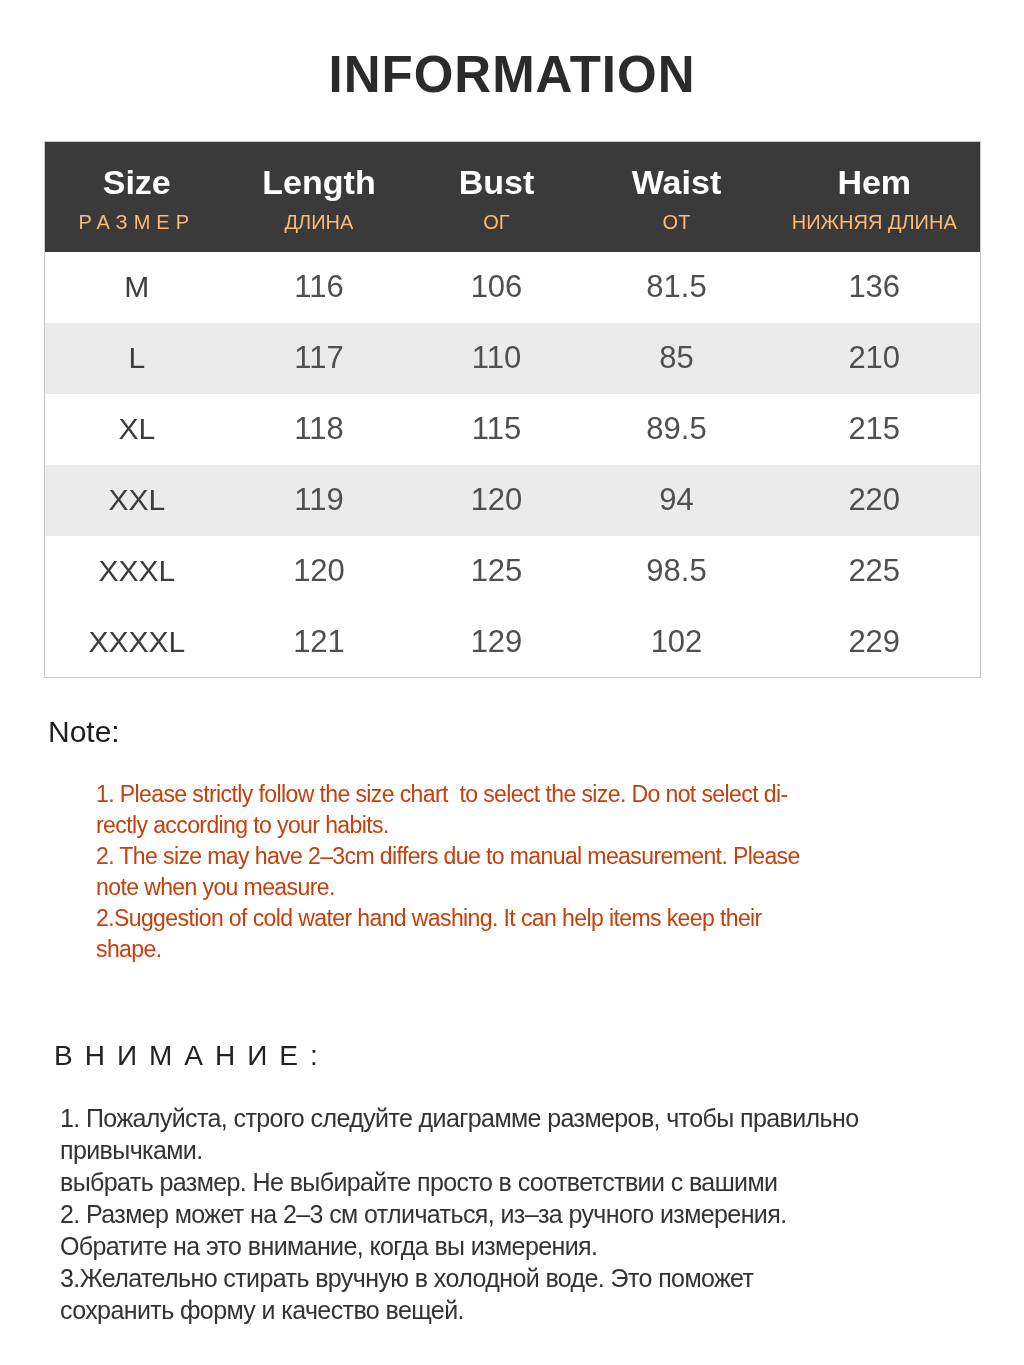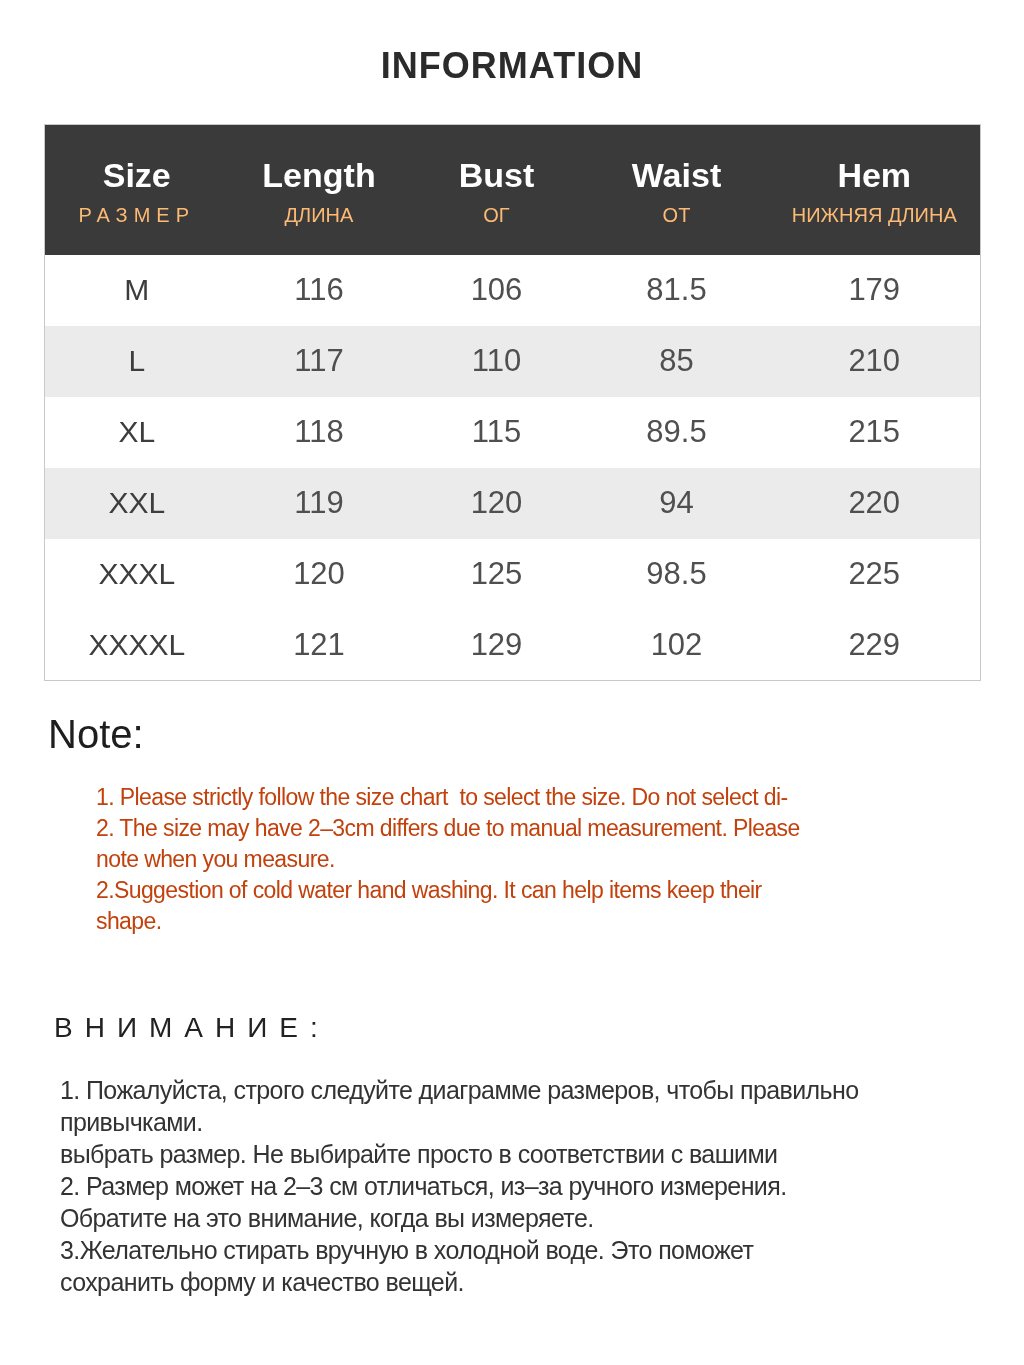--- a/index.html
+++ b/index.html
@@ -6,35 +6,35 @@
   html,body { background:#ffffff; }
   body {
     width:1024px; height:1365px;
     font-family:"Liberation Sans", sans-serif;
     color:#333333;
     overflow:hidden;
   }
   .page-title {
     margin-top:45px;
     text-align:center;
-    font-size:36px;
+    font-size:51px;
     font-weight:700;
     letter-spacing:1px;
     color:#2b2b2b;
   }
   table.size-table {
     margin:37px auto 0 auto;
     width:936px;
     border-collapse:collapse;
     border:1px solid #c9c9c9;
     table-layout:fixed;
   }
   table.size-table thead tr {
     background:#3a3a3a;
-    height:130px;
+    height:110px;
   }
   th.col-head { vertical-align:middle; text-align:center; font-weight:400; }
   .col-head .main {
     display:block;
     color:#ffffff;
     font-size:34px;
     font-weight:700;
     line-height:44px;
   }
   .col-head .sub {
@@ -55,21 +55,21 @@
     font-size:31px;
     font-weight:400;
     color:#4f4f4f;
   }
   tbody td.size-cell {
     font-size:30px;
     color:#3d3d3d;
   }
   .note-section { margin:36px 48px 0 48px; }
   .note-heading {
-    font-size:40px;
+    font-size:30px;
     line-height:35px;
     color:#1e1e1e;
   }
   .note-lines { margin-top:30px; }
   .note-lines .line {
     font-size:23px;
     line-height:31px;
     letter-spacing:-0.6px;
     color:#c2410c;
     white-space:pre;
@@ -129,21 +129,21 @@
         <span class="sub tight">НИЖНЯЯ ДЛИНА</span>
       </th>
     </tr>
   </thead>
   <tbody>
     <tr>
       <td class="size-cell">M</td>
       <td>116</td>
       <td>106</td>
       <td>81.5</td>
-      <td>179</td>
+      <td>136</td>
     </tr>
     <tr class="alt">
       <td class="size-cell">L</td>
       <td>117</td>
       <td>110</td>
       <td>85</td>
       <td>210</td>
     </tr>
     <tr>
       <td class="size-cell">XL</td>
@@ -173,31 +173,32 @@
       <td>102</td>
       <td>229</td>
     </tr>
   </tbody>
 </table>
 
 <div class="note-section">
   <div class="note-heading">Note:</div>
   <div class="note-lines">
     <div class="line">1. Please strictly follow the size chart  to select the size. Do not select di-</div>
+    <div class="line">rectly according to your habits.</div>
     <div class="line">2. The size may have 2–3cm differs due to manual measurement. Please</div>
     <div class="line">note when you measure.</div>
     <div class="line">2.Suggestion of cold water hand washing. It can help items keep their</div>
     <div class="line">shape.</div>
   </div>
 </div>
 
 <div class="attention-section">
   <div class="attention-heading">ВНИМАНИЕ:</div>
   <div class="attention-lines">
     <div class="line">1. Пожалуйста, строго следуйте диаграмме размеров, чтобы правильно</div>
     <div class="line">привычками.</div>
     <div class="line">выбрать размер. Не выбирайте просто в соответствии с вашими</div>
     <div class="line">2. Размер может на 2–3 см отличаться, из–за ручного измерения.</div>
-    <div class="line">Обратите на это внимание, когда вы измеряете.</div>
+    <div class="line">Обратите на это внимание, когда вы измерения.</div>
     <div class="line">3.Желательно стирать вручную в холодной воде. Это поможет</div>
     <div class="line">сохранить форму и качество вещей.</div>
   </div>
 </div>
 
 </body></html>

